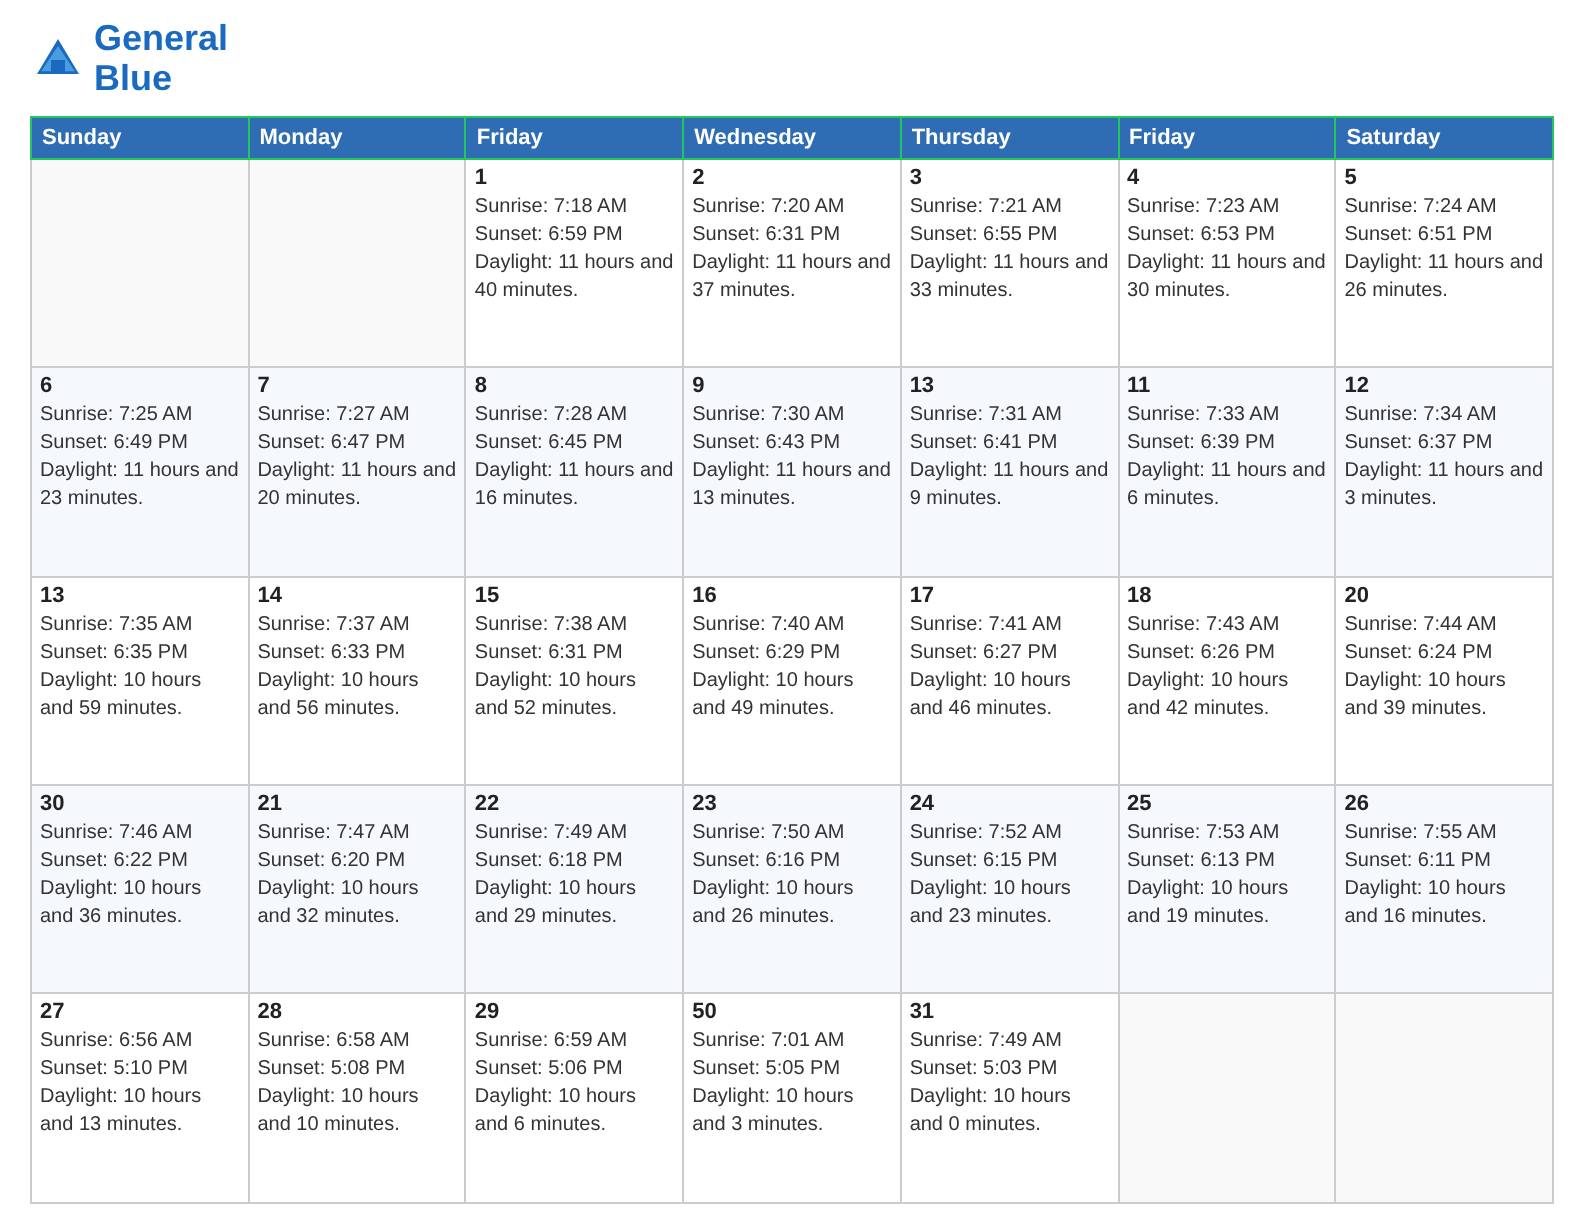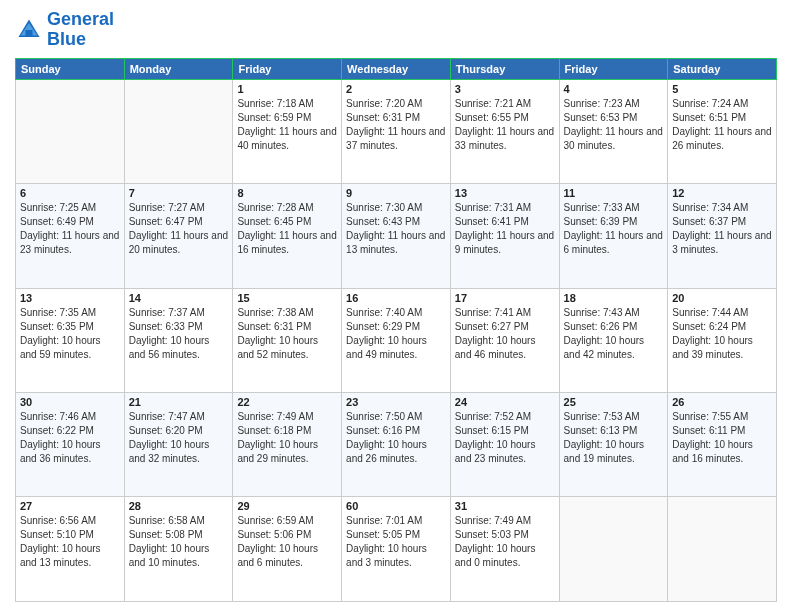--- a/index.html
+++ b/index.html
@@ -313,21 +313,21 @@
 Sunset: 5:08 PM
 Daylight: 10 hours and 10 minutes.</div>
           </td>
           <td>
             <span class="day-num">29</span>
             <div class="day-info">Sunrise: 6:59 AM
 Sunset: 5:06 PM
 Daylight: 10 hours and 6 minutes.</div>
           </td>
           <td>
-            <span class="day-num">60</span>
+            <span class="day-num">50</span>
             <div class="day-info">Sunrise: 7:01 AM
 Sunset: 5:05 PM
 Daylight: 10 hours and 3 minutes.</div>
           </td>
           <td>
             <span class="day-num">31</span>
             <div class="day-info">Sunrise: 7:49 AM
 Sunset: 5:03 PM
 Daylight: 10 hours and 0 minutes.</div>
           </td>

